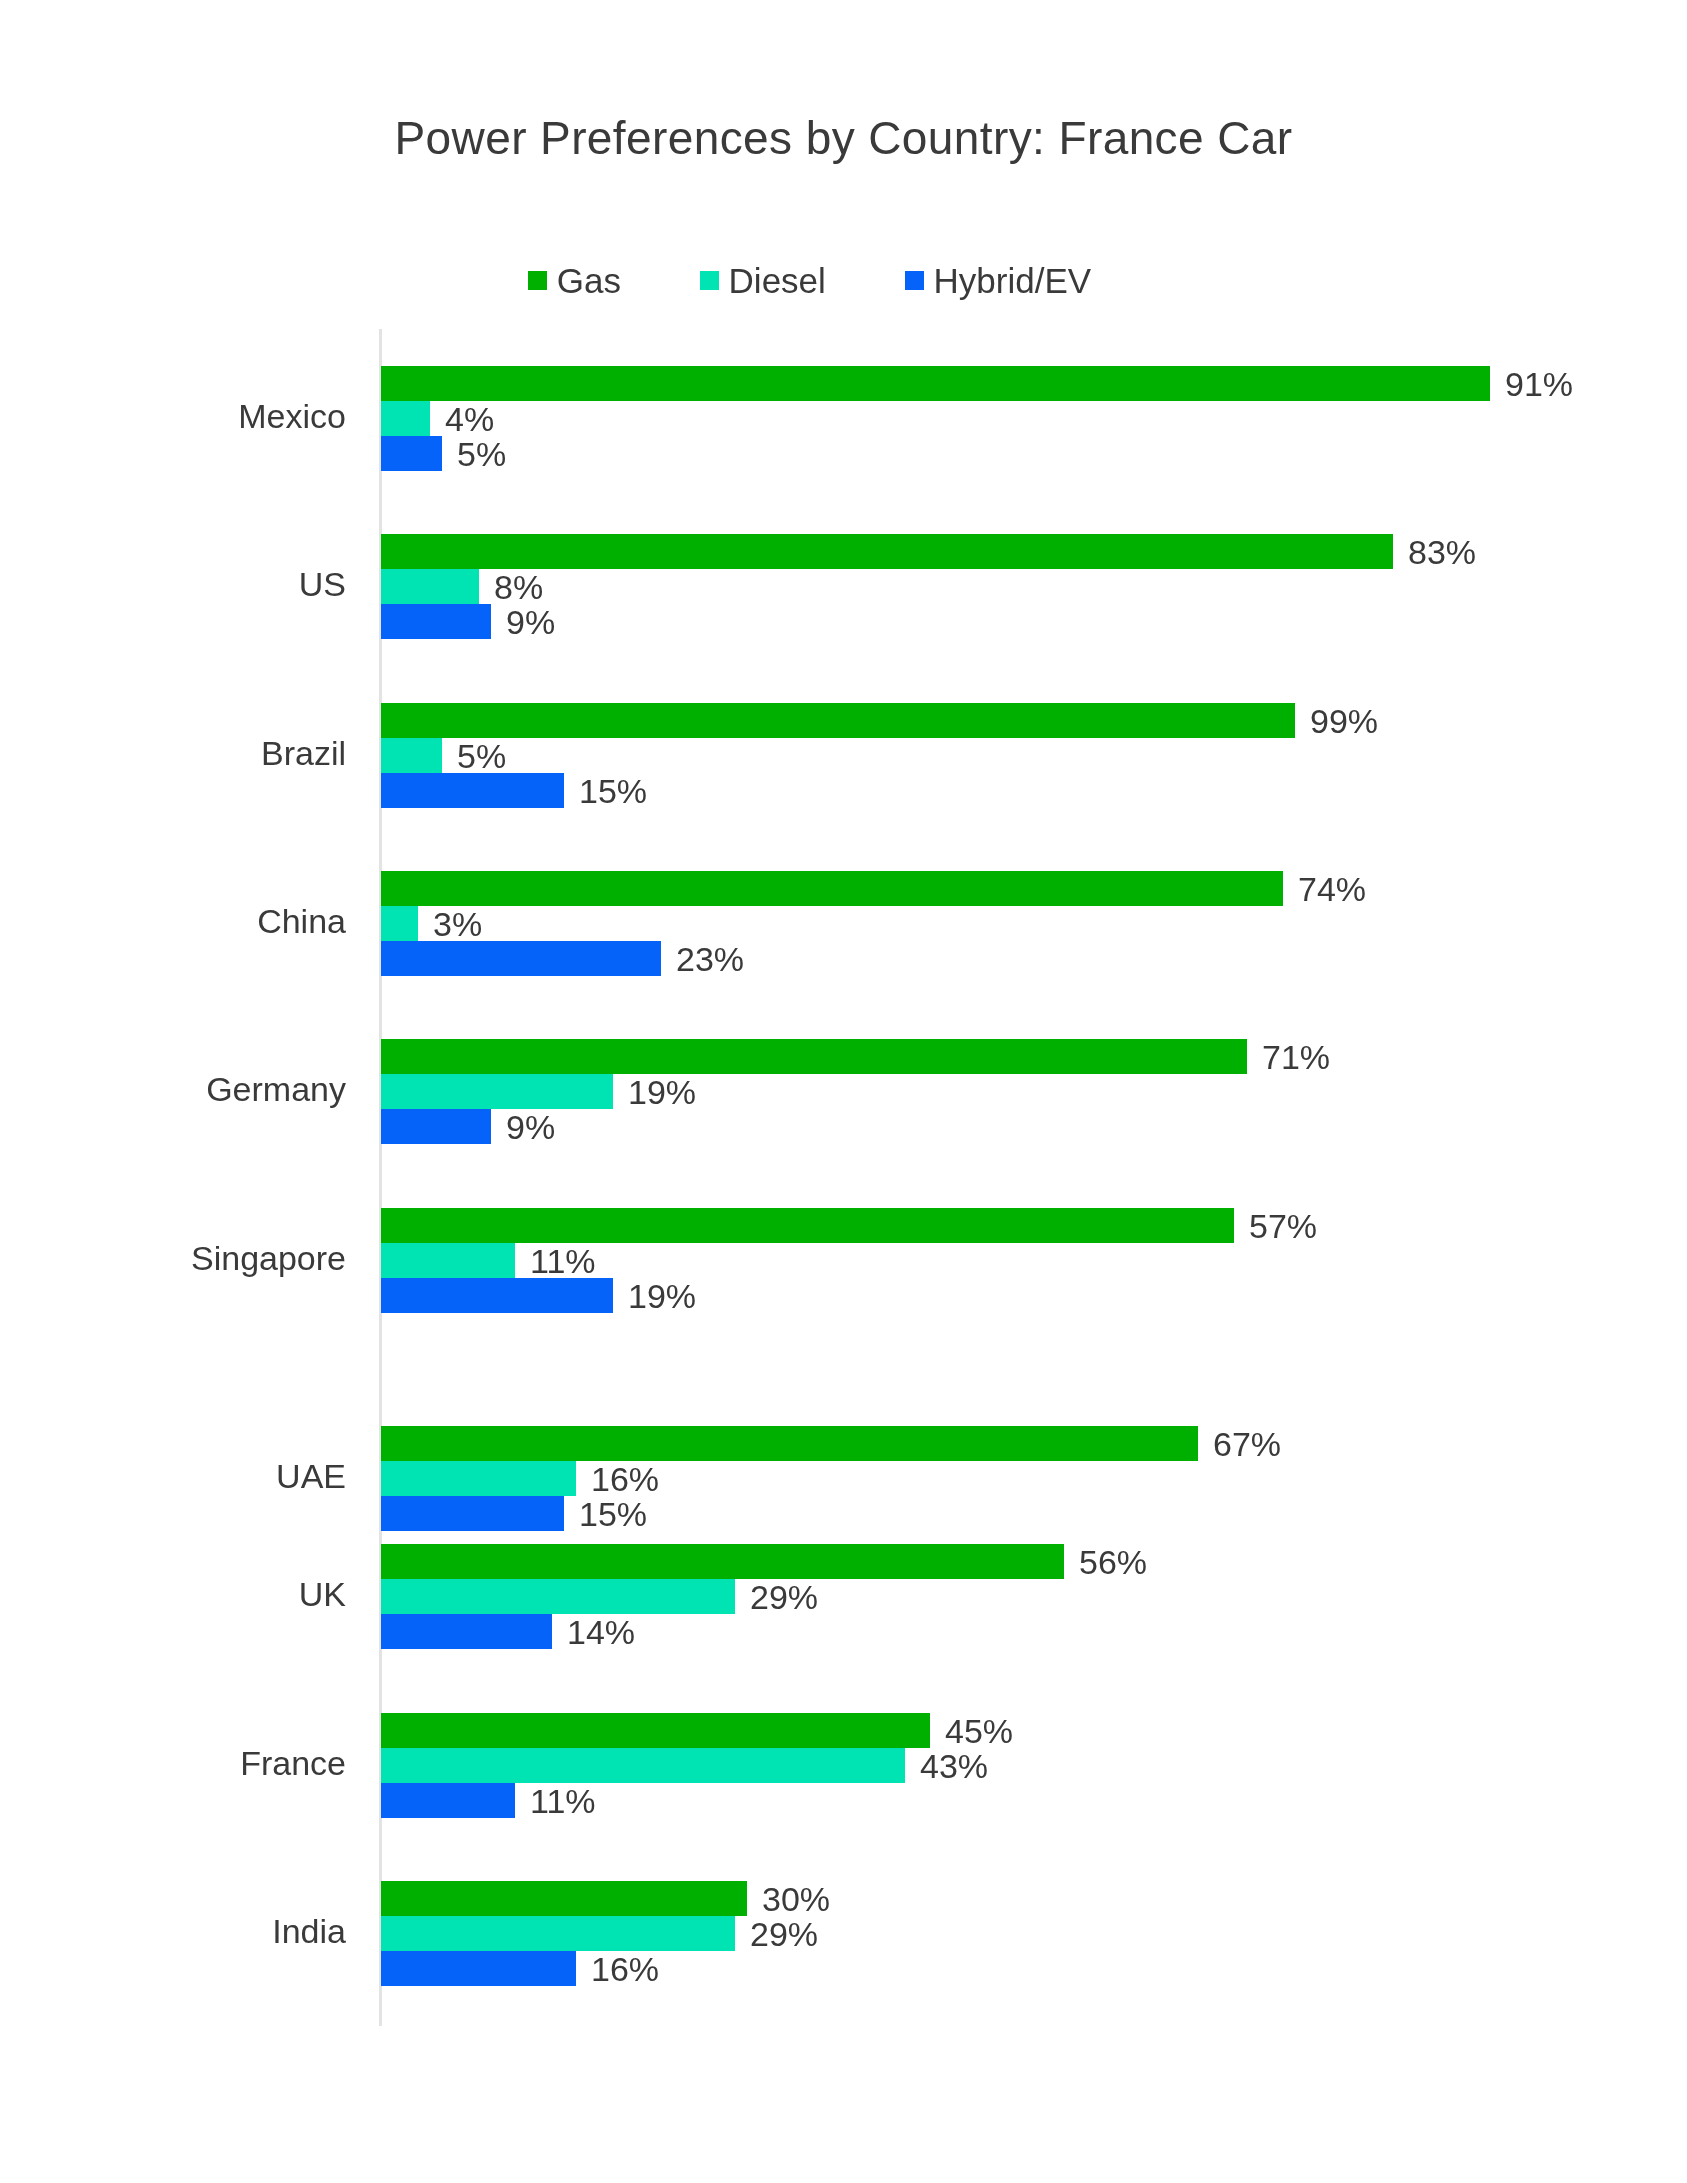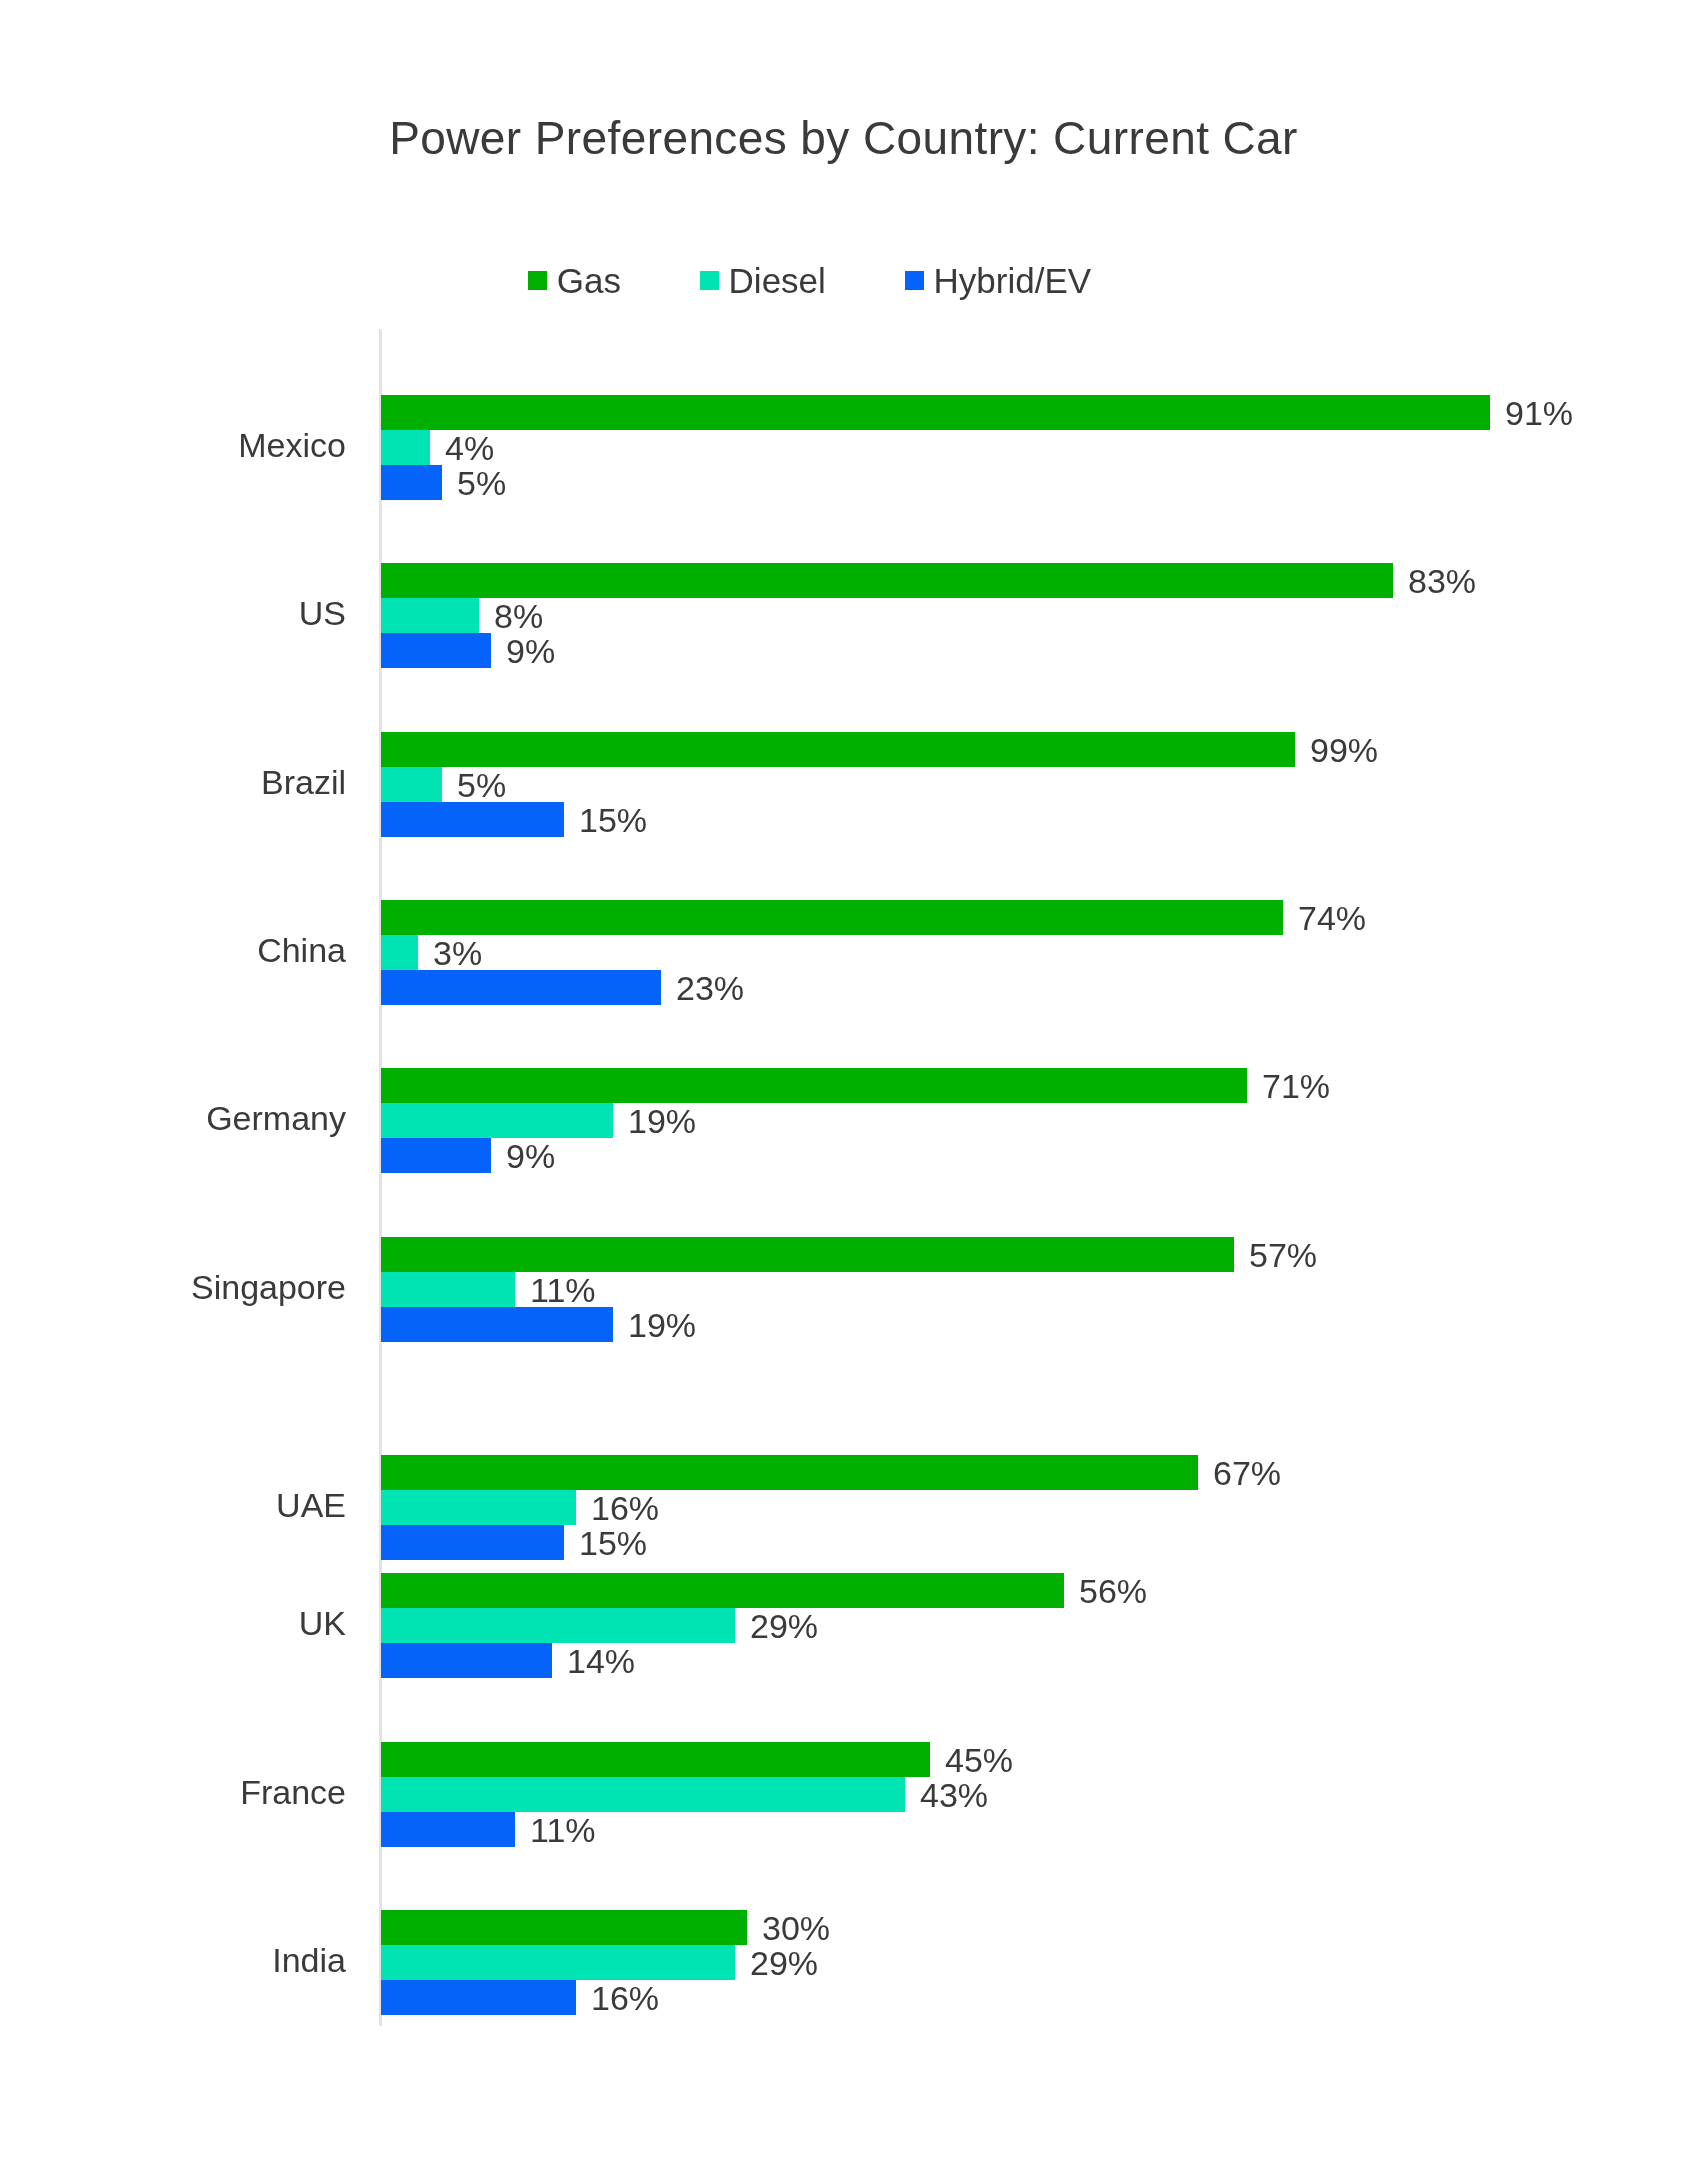--- a/index.html
+++ b/index.html
@@ -67,21 +67,20 @@
     left: 379px;
     top: 329px;
     width: 2.5px;
     height: 1697px;
     background: #e3e3e3;
   }
   .group {
     position: absolute;
     left: 0;
     width: 1687px;
-    margin-top: 29px;
   }
   .group-label {
     position: absolute;
     right: 1341px;
     width: 354px;
     text-align: right;
     font-size: 34px;
     color: #3a3a3a;
     white-space: nowrap;
   }
@@ -102,21 +101,21 @@
     margin-left: 15px;
     white-space: nowrap;
     line-height: 1;
   }
 </style>
 </head>
 <body>
 
 <div id="page">
 
-  <div id="chart-title">Power Preferences by Country: Current Car</div>
+  <div id="chart-title">Power Preferences by Country: France Car</div>
 
   <div id="legend">
       <div class="legend-item">
         <span class="legend-swatch" style="background: rgb(0, 176, 0);"></span>
         <span class="legend-label">Gas</span>
       </div>
       <div class="legend-item">
         <span class="legend-swatch" style="background: rgb(0, 227, 178);"></span>
         <span class="legend-label">Diesel</span>
       </div>

